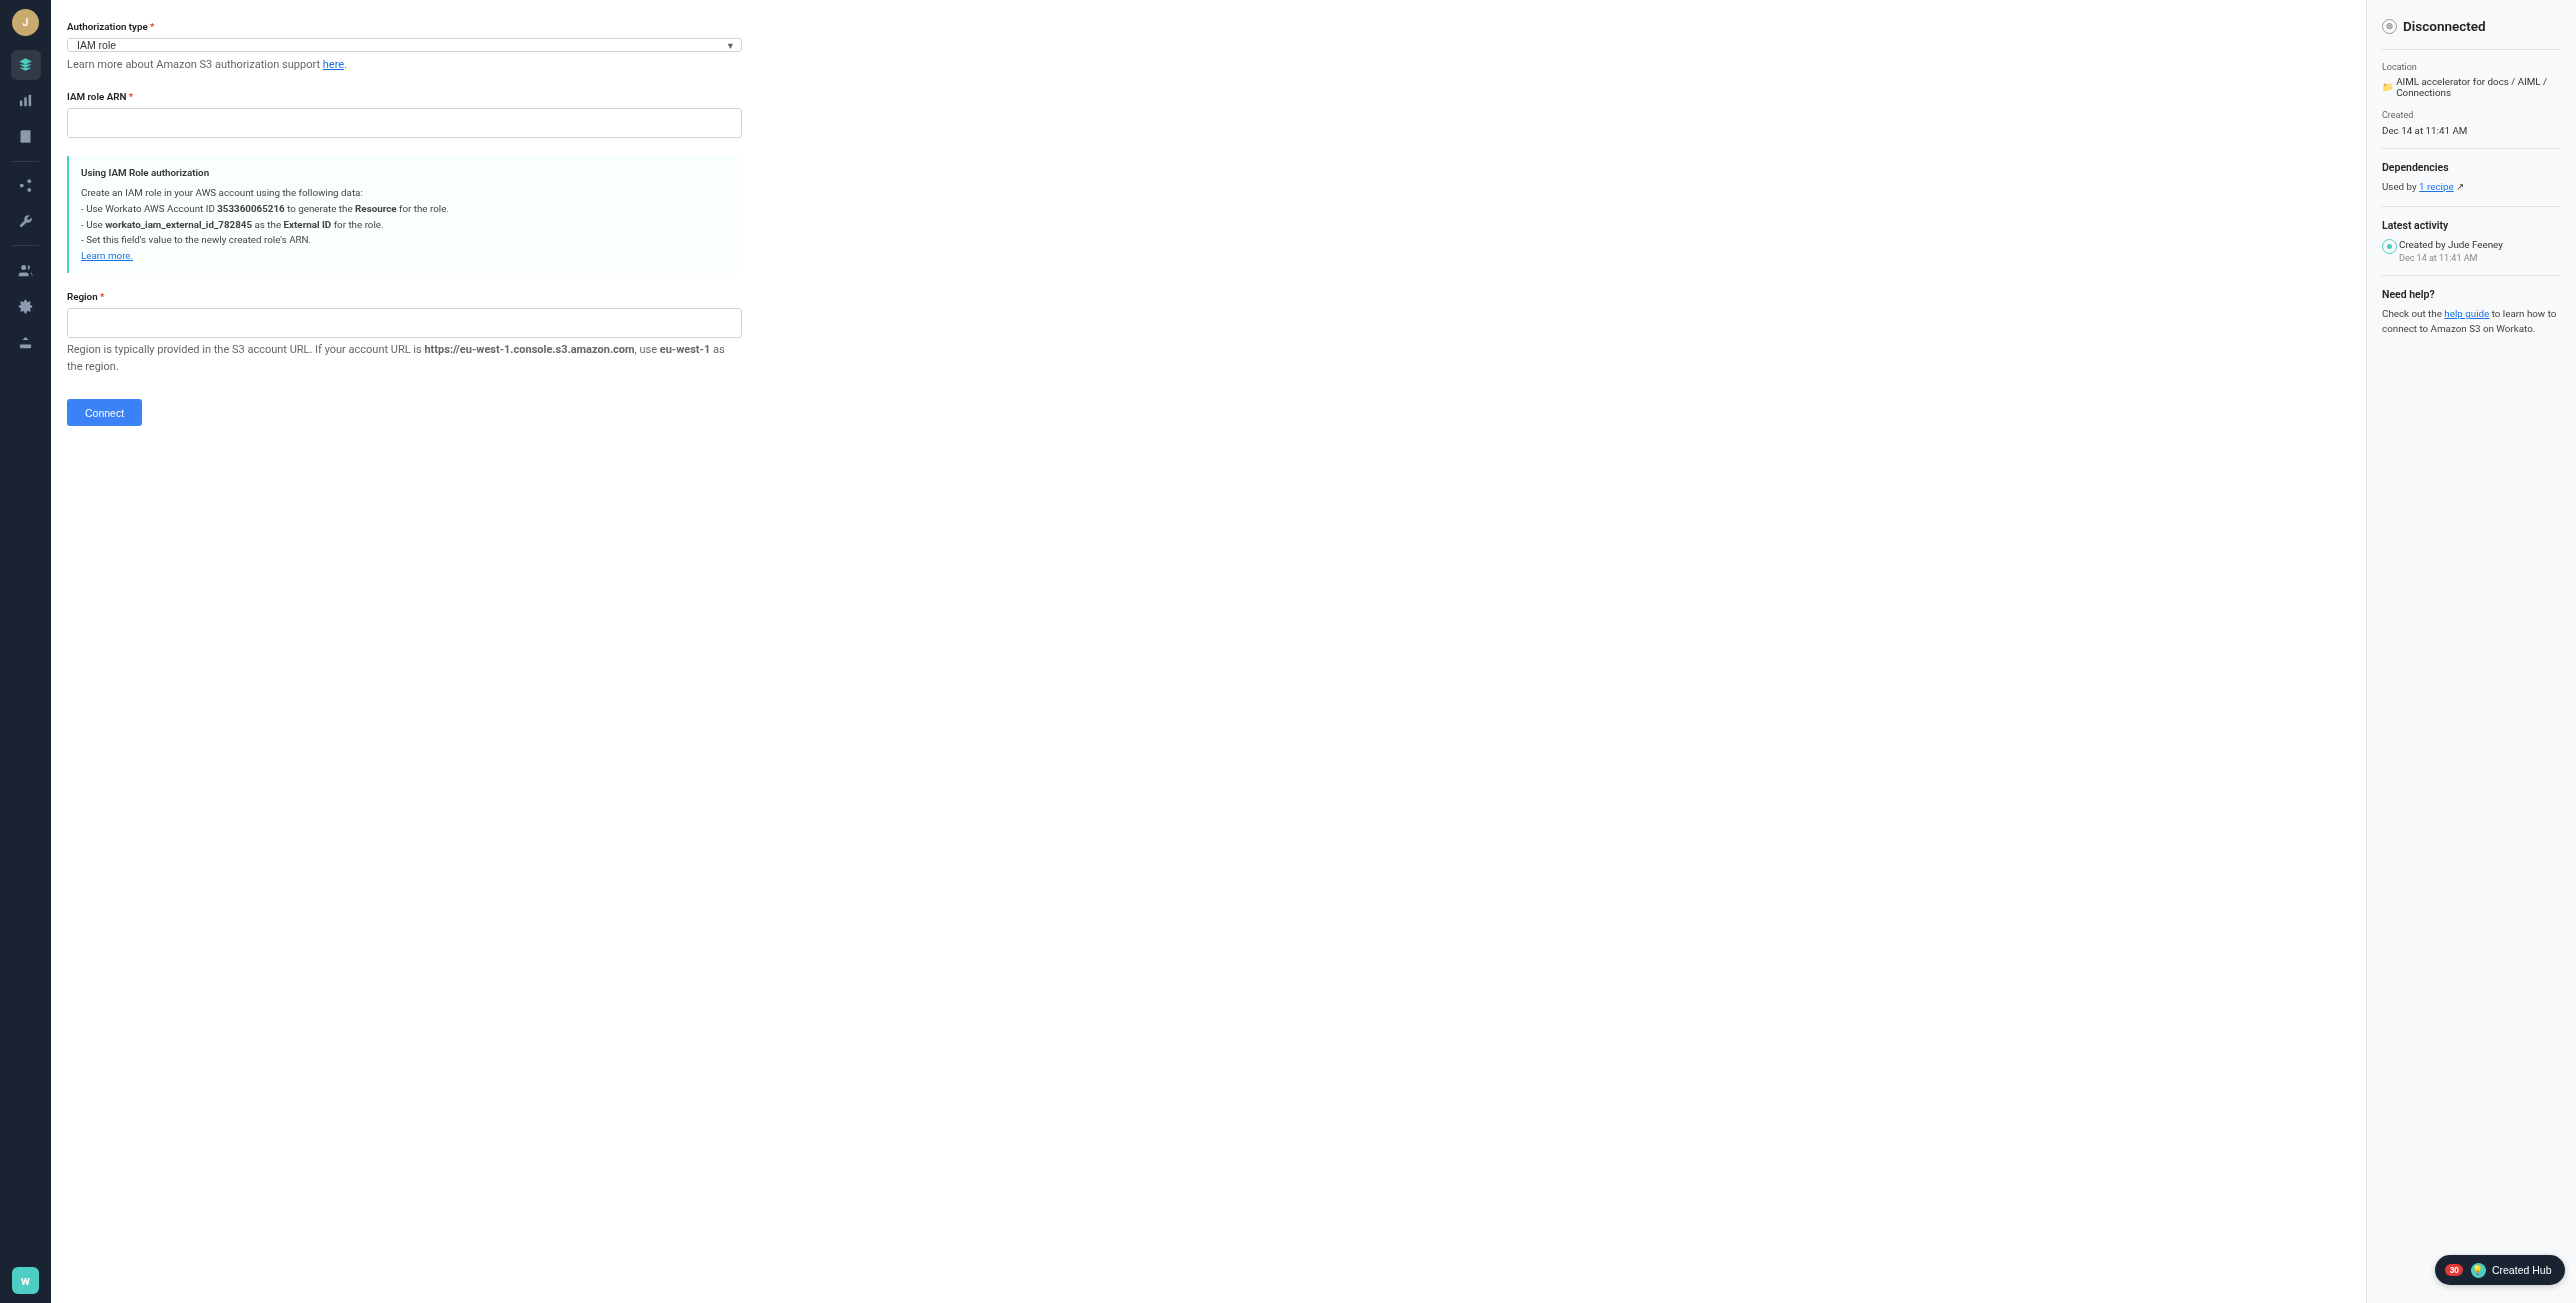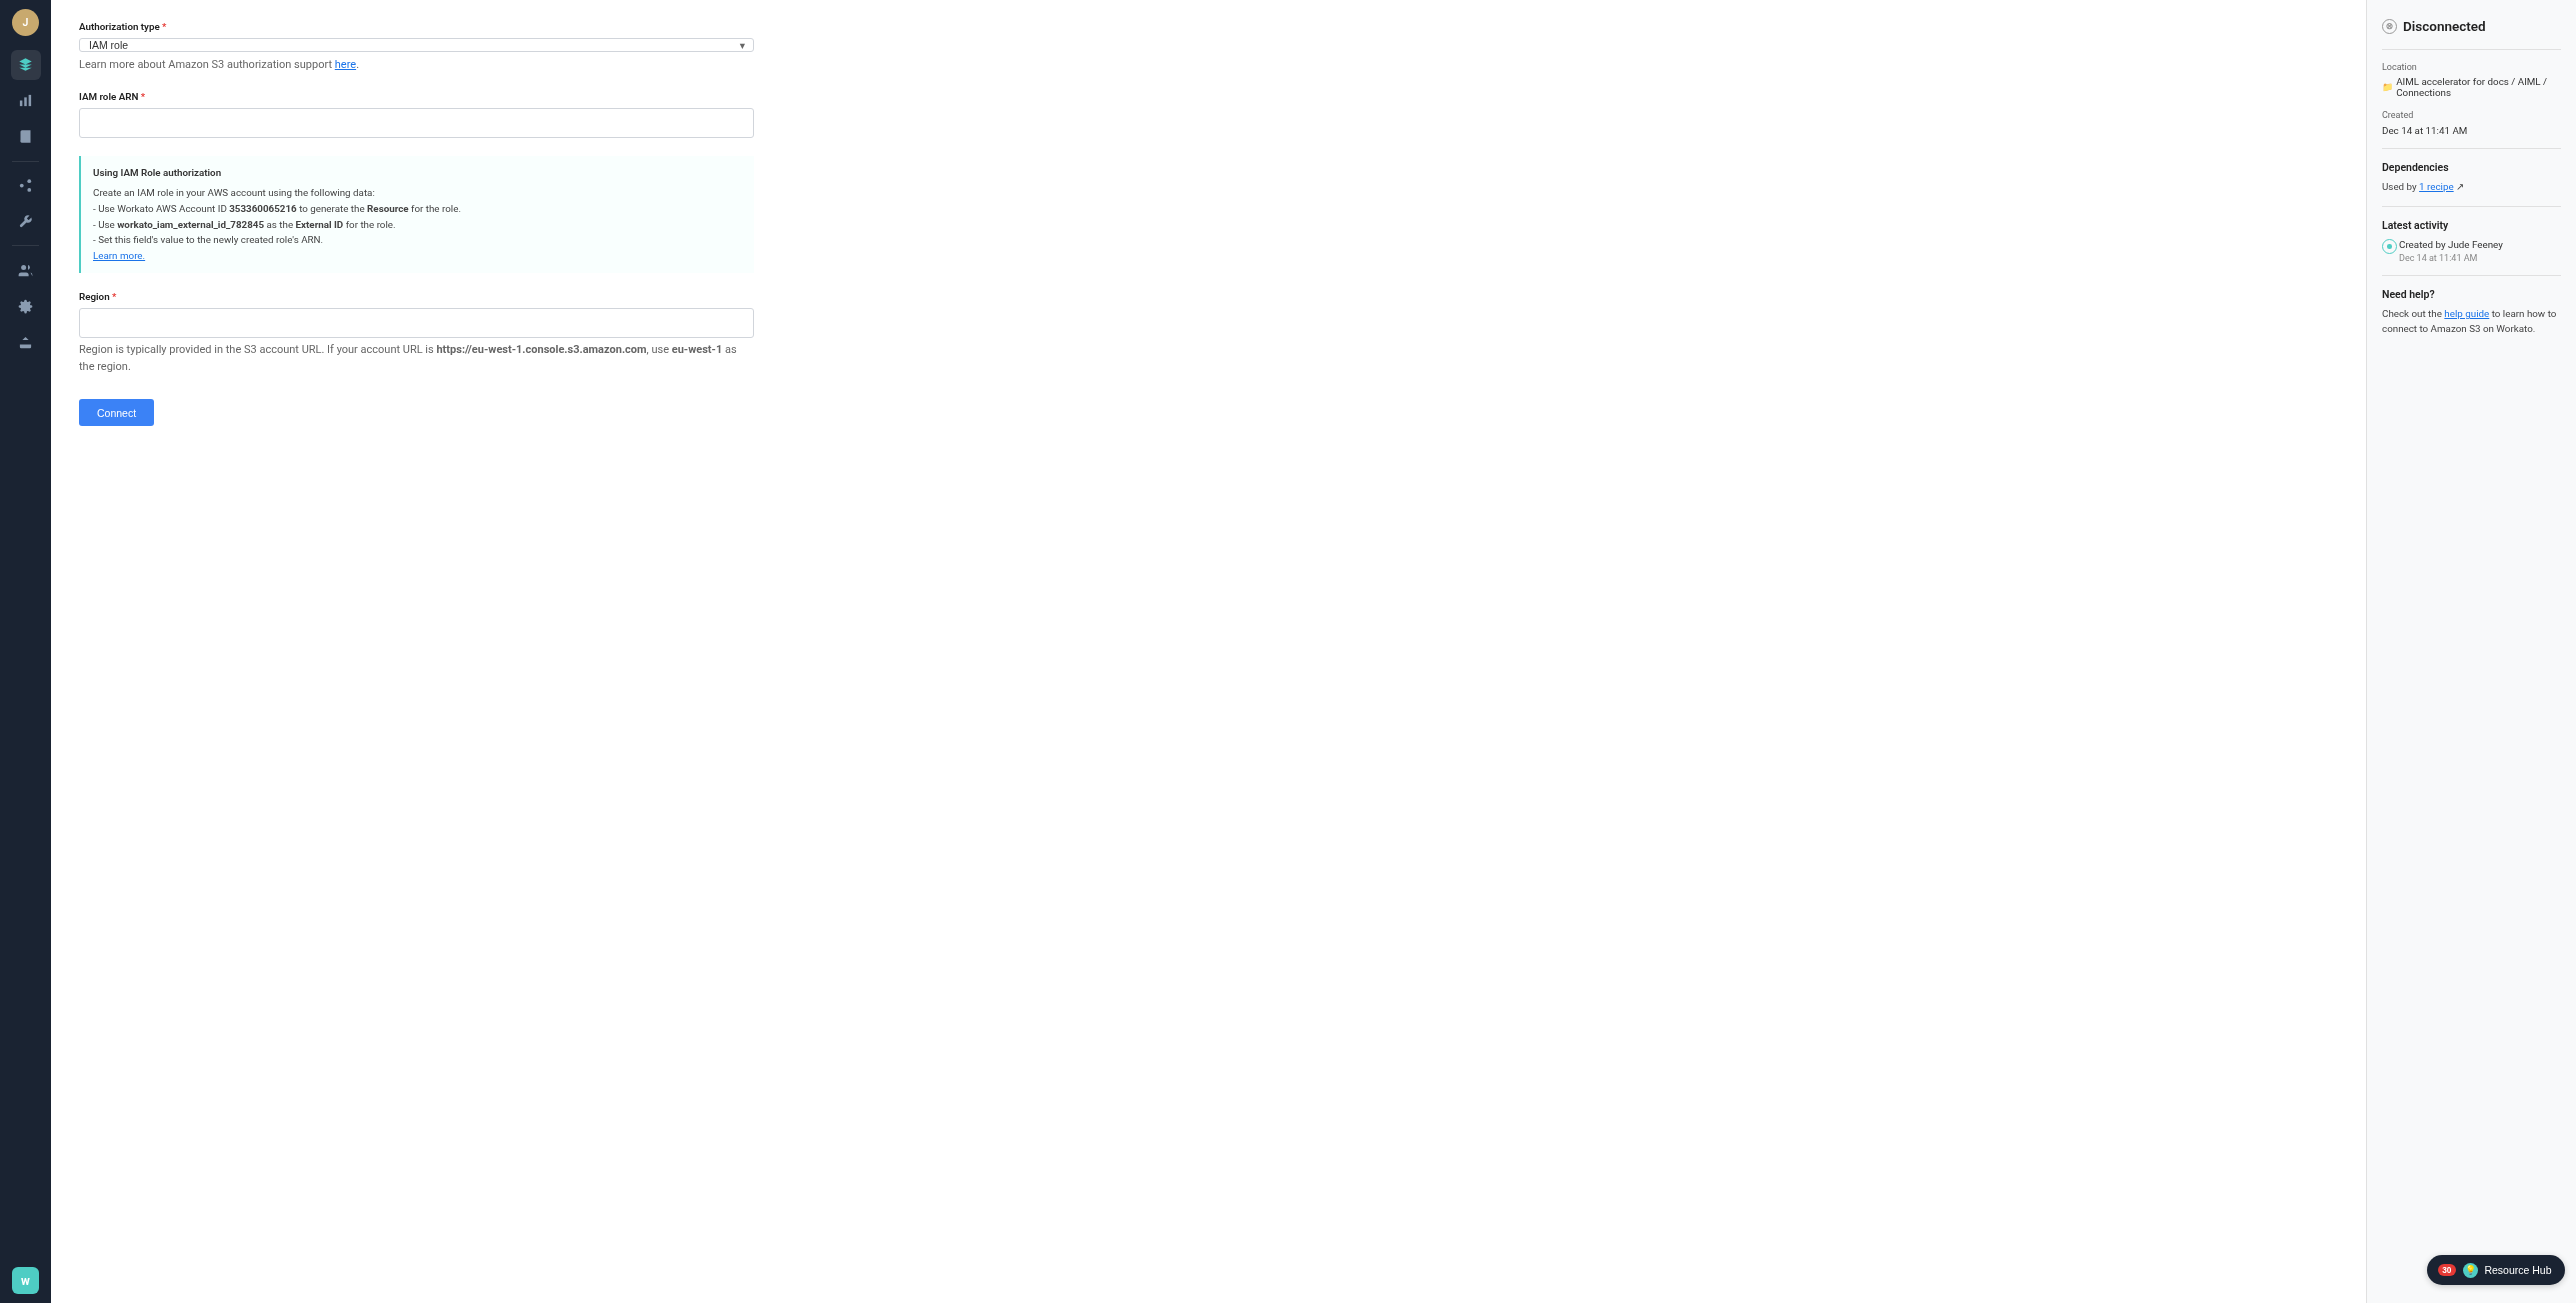--- a/index.html
+++ b/index.html
@@ -84,21 +84,21 @@
       flex: 1;
       display: flex;
       overflow: hidden;
     }
 
     
     .form-area {
       flex: 1;
       background: #fff;
       overflow-y: auto;
-      padding: 21px 30px 30px 28px;
+      padding: 21px 30px 30px 16px;
     }
 
     .form-section {
       max-width: 675px;
     }
 
     .field-group {
       margin-bottom: 18px;
     }
 
@@ -529,15 +529,15 @@
       </div>
     </div>
 
   </div>
 
 </div>
 
 <button class="resource-hub-btn">
   <span class="resource-hub-badge">30</span>
   <span class="resource-hub-icon">💡</span>
-  <span>Resource Hub</span>
+  <span>Created Hub</span>
 </button>
 
 
 </body></html>

